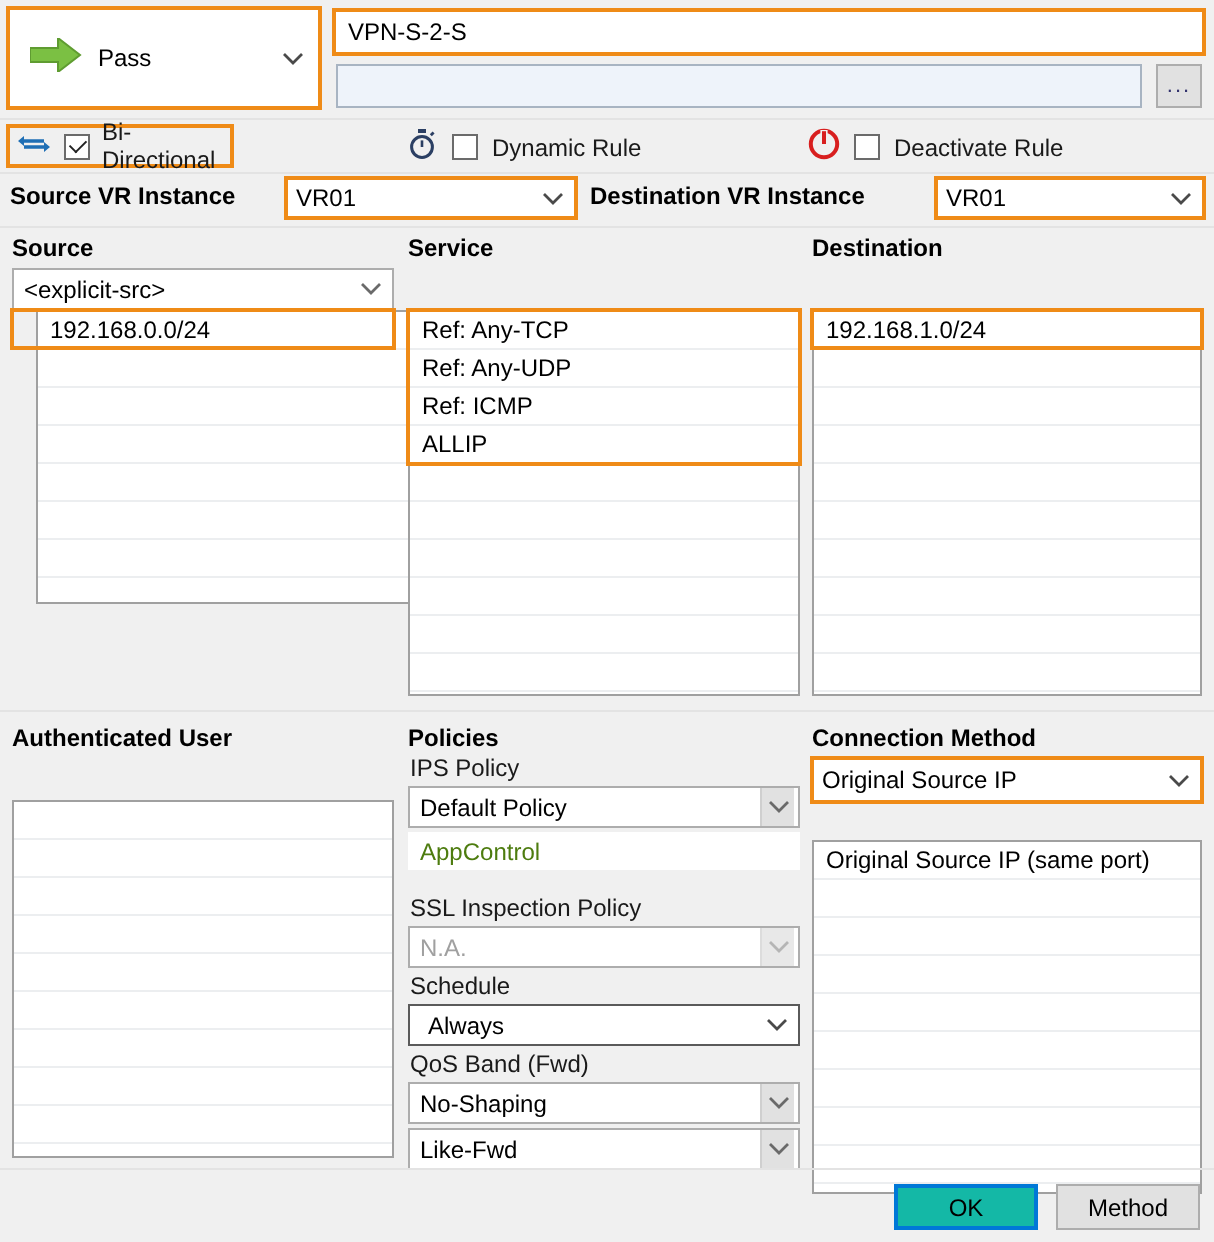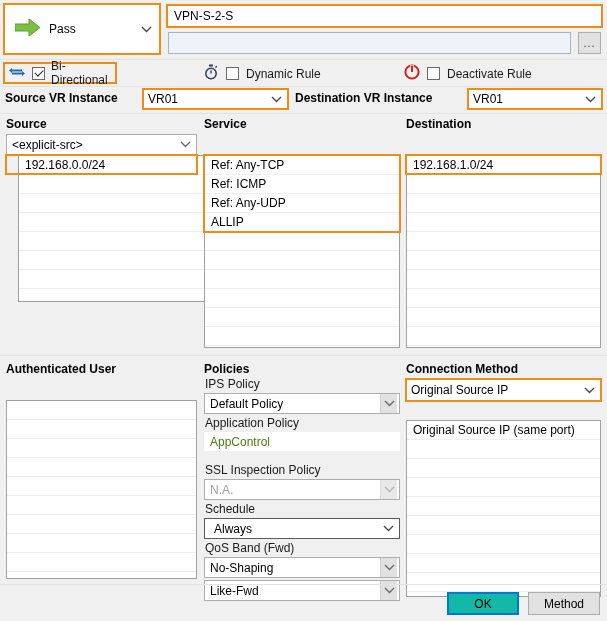--- a/index.html
+++ b/index.html
@@ -235,22 +235,22 @@
 <div class="abs combo" style="left:204px;top:134px;width:196px;">
   <span class="txt">Any</span>
   <span class="arrow">
     <svg width="11" height="7" viewBox="0 0 11 7">
         <path d="M1 1 L5.5 5.5 L10 1" fill="none" stroke="#6a6a6a" stroke-width="1.4"></path>
       </svg>
   </span>
 </div>
 <div class="abs listbox" style="left:204px;top:155px;width:196px;height:193px;" id="service-list">
     <div class="row">Ref: Any-TCP</div>
+    <div class="row">Ref: Any-UDP</div>
     <div class="row">Ref: ICMP</div>
-    <div class="row">Ref: Any-UDP</div>
     <div class="row">ALLIP</div>
     <div class="row blank">&nbsp;</div>
     <div class="row blank">&nbsp;</div>
     <div class="row blank">&nbsp;</div>
     <div class="row blank">&nbsp;</div>
     <div class="row blank">&nbsp;</div>
     <div class="row blank">&nbsp;</div>
   </div>
 <div class="abs" style="left:203px;top:154px;width:198px;height:79px;border:2px solid #ef8b17;pointer-events:none;"></div>
 
@@ -305,21 +305,20 @@
 <div class="abs" style="left:204px;top:377px;width:196px;" id="policies-fields">
     <div class="sublabel" style="margin: 0px 0px 1px 1px; line-height: 15px;">IPS Policy</div>
     <div class="combo flat" style="margin-bottom: 2px;">
       <span class="txt" style="padding-left: 0px;">Default Policy</span>
       <span class="arrow">
         <svg width="11" height="7" viewBox="0 0 11 7">
           <path d="M1 1 L5.5 5.5 L10 1" fill="none" stroke="#6a6a6a" stroke-width="1.4"></path>
         </svg>
       </span>
     </div>
-    <div class="sublabel" style="margin: 0px 0px 1px 1px; line-height: 15px;">Application Policy</div>
     <div style="background: rgb(255, 255, 255); border: 1px solid rgb(255, 255, 255); height: 19px; line-height: 19px; padding-left: 5px; color: #4d7c0f; font-size: 12px; margin-bottom: 12px;">AppControl</div>
     <div class="sublabel" style="margin: 0px 0px 1px 1px; line-height: 15px;">SSL Inspection Policy</div>
     <div class="combo disabled flat" style="margin-bottom: 2px;">
       <span class="txt" style="padding-left: 0px;">N.A.</span>
       <span class="arrow">
         <svg width="11" height="7" viewBox="0 0 11 7">
           <path d="M1 1 L5.5 5.5 L10 1" fill="none" stroke="#b5b5b5" stroke-width="1.4"></path>
         </svg>
       </span>
     </div>

